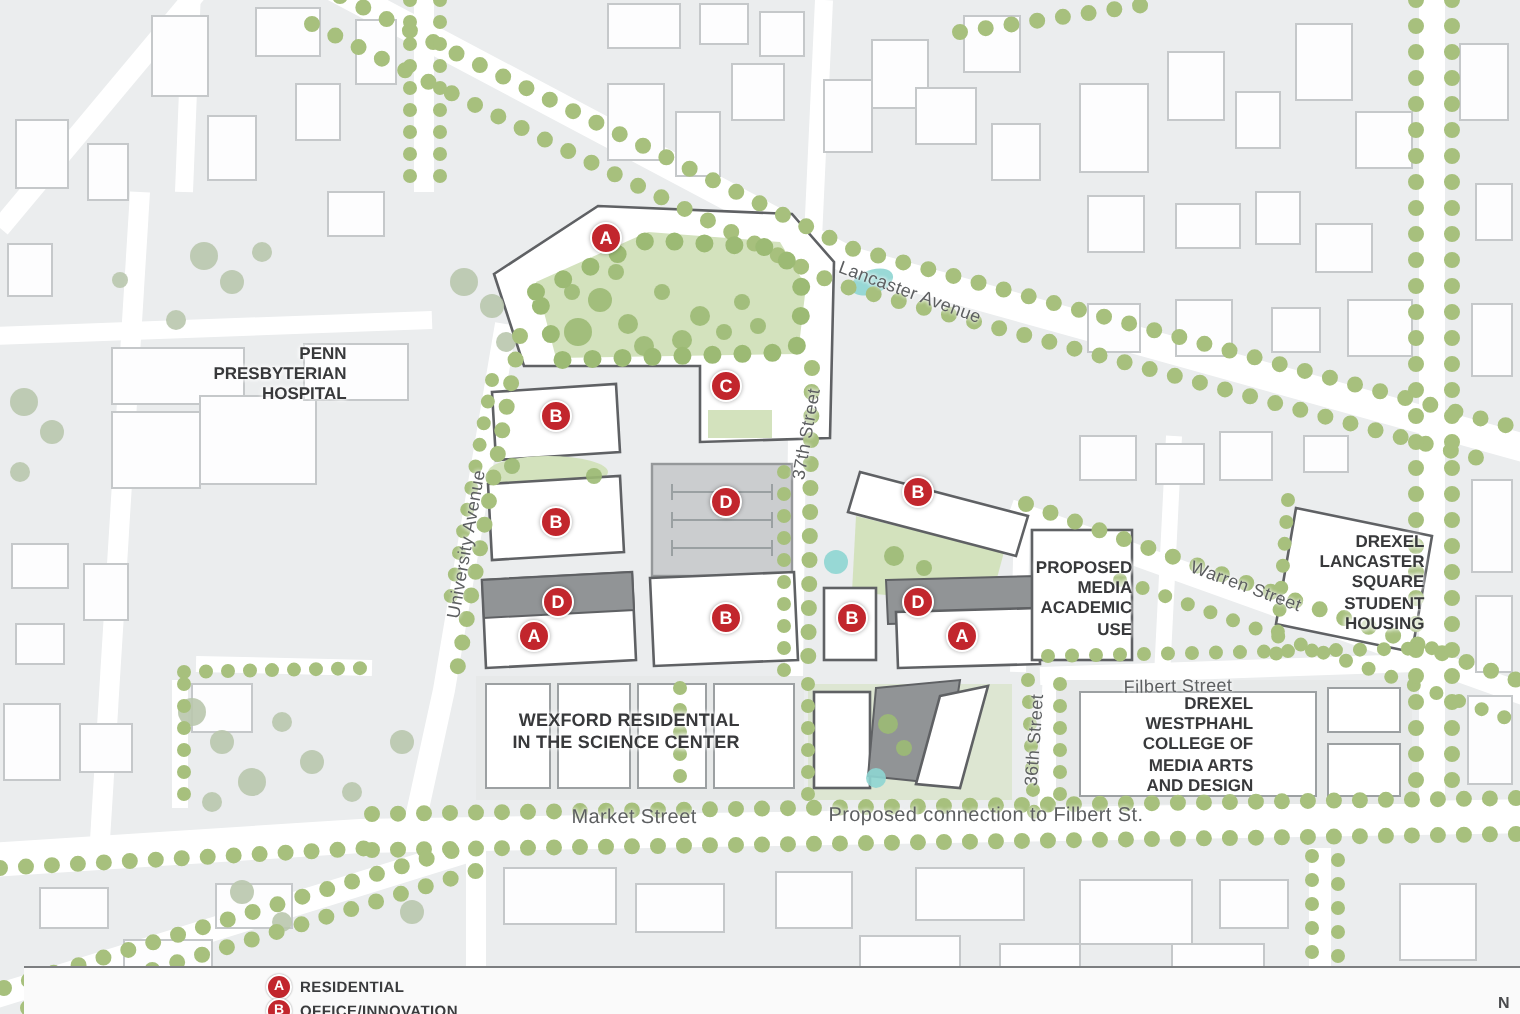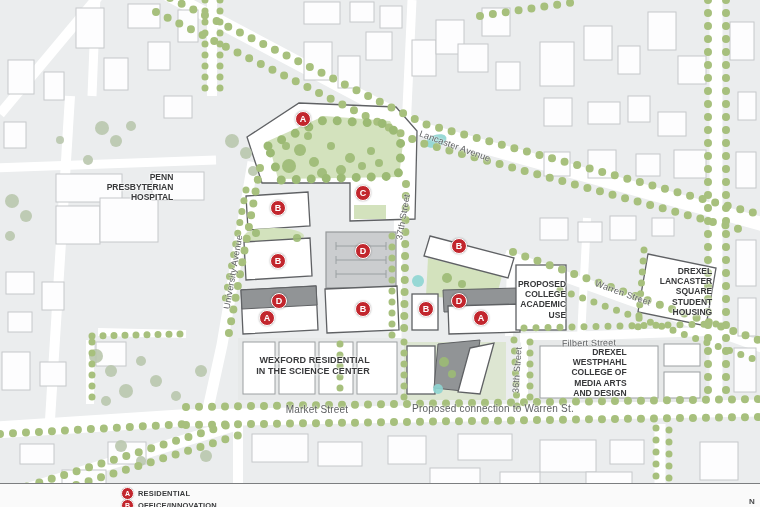--- a/index.html
+++ b/index.html
@@ -42,21 +42,21 @@
   
   .marker{
     position:absolute;width:14px;height:14px;border-radius:50%;
     background:var(--marker-red,#c2262d);color:#fff;font-weight:bold;font-size:9px;
     display:flex;align-items:center;justify-content:center;
     transform:translate(-50%,-50%);border:1px solid #fff;
     box-shadow:0 0 2px rgba(0,0,0,.35);line-height:1;
   }
   
   .footer{
-    position:absolute;left:0;right:0;top:483px;height:24px;
+    position:absolute;left:12px;right:0;top:483px;height:24px;
     background:var(--footer-bg,#fafafa);border-top:1.5px solid #7c7e80;
   }
   .legend-row{position:absolute;display:flex;align-items:center;gap:4px;}
   .legend-dot{
     width:11px;height:11px;border-radius:50%;background:var(--marker-red,#c2262d);
     color:#fff;font-weight:bold;font-size:7px;display:flex;align-items:center;
     justify-content:center;border:1px solid #fff;box-shadow:0 0 1px rgba(0,0,0,.4);
     flex:0 0 auto;line-height:1;
   }
   .legend-text{font-size:7.5px;font-weight:bold;color:#3a3b3d;letter-spacing:.2px;}
@@ -291,29 +291,29 @@
     </g>
   </svg>
 
   <div class="street-label" style="left:455px;top:146px;--r:20deg">Lancaster Avenue</div>
   <div class="street-label" style="left:403px;top:217px;--r:-80deg">37th Street</div>
   <div class="street-label" style="left:233px;top:272px;--r:-80deg">University Avenue</div>
   <div class="street-label" style="left:623px;top:293px;--r:20deg">Warren Street</div>
   <div class="street-label" style="left:589px;top:343px;--r:-1deg">Filbert Street</div>
   <div class="street-label" style="left:517px;top:370px;--r:-86deg">36th Street</div>
   <div class="street-label big" style="left:317px;top:409px">Market Street</div>
-  <div class="street-label big" style="left:493px;top:408px">Proposed connection to Warren St.</div>
+  <div class="street-label big" style="left:493px;top:408px">Proposed connection to Filbert St.</div>
 
   <div class="area-label" style="left:140px;top:187px">PENN
 PRESBYTERIAN
 HOSPITAL</div>
   <div class="area-label wide" style="left:313px;top:366px">WEXFORD RESIDENTIAL
 IN THE SCIENCE CENTER</div>
   <div class="area-label" style="left:542px;top:299px">PROPOSED
-COLLEGE
+MEDIA
 ACADEMIC
 USE</div>
   <div class="area-label" style="left:686px;top:291px">DREXEL
 LANCASTER
 SQUARE
 STUDENT
 HOUSING</div>
   <div class="area-label" style="left:599px;top:372px">DREXEL
 WESTPHAHL
 COLLEGE OF

